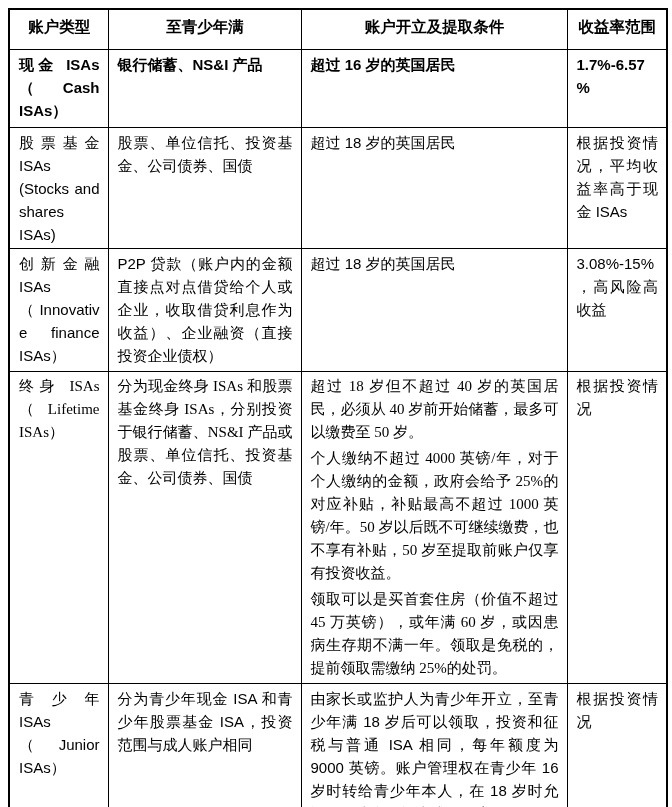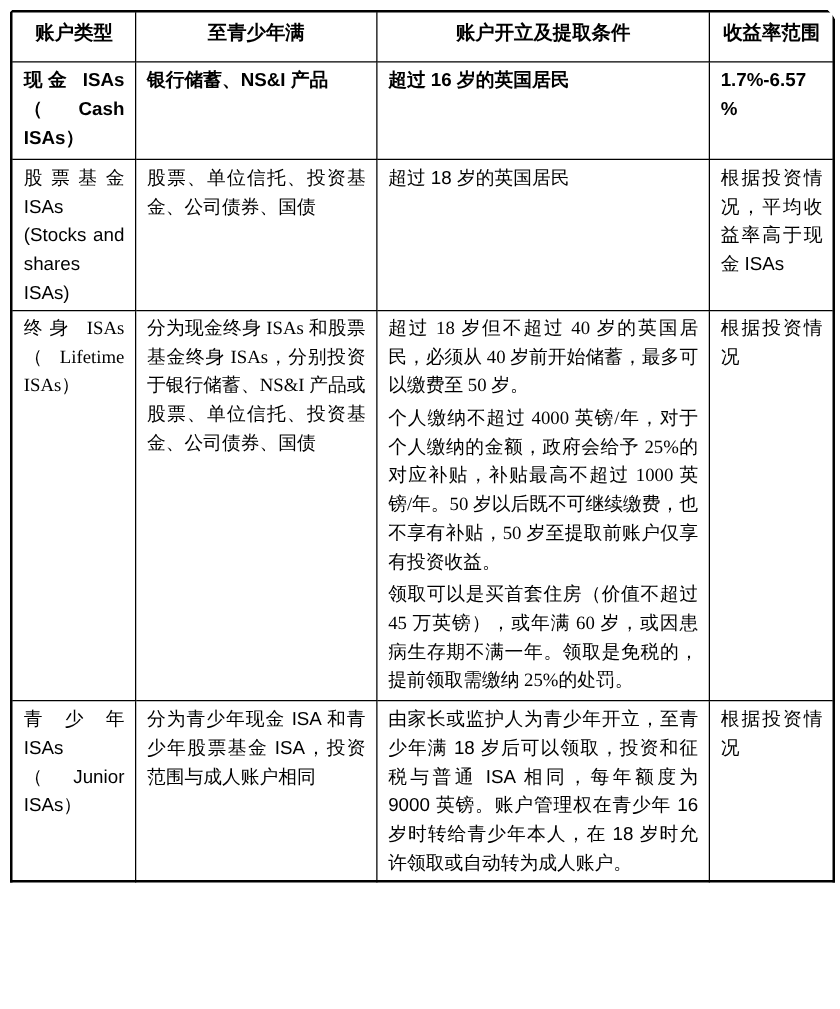--- a/index.html
+++ b/index.html
@@ -1,15 +1,15 @@
 <!DOCTYPE html>
 <html><head>
 <meta charset="utf-8">
 <style>
-  * { box-sizing: border-box; border-radius: 30px; }
+  * { box-sizing: border-box; }
   html, body {
     margin: 0;
     padding: 0;
     background: #ffffff;
     width: 672px;
     height: 807px;
     font-family: "Liberation Sans", sans-serif;
     color: #000000;
     -webkit-font-smoothing: antialiased;
   }
@@ -90,20 +90,28 @@
         <td>1.7%-6.57%</td>
       </tr>
       <tr class="r2">
         <td>股票基金 ISAs (Stocks and shares ISAs)</td>
         <td>股票、单位信托、投资基金、公司债券、国债</td>
         <td>
           <p class="para">超过 18 岁的英国居民</p>
         </td>
         <td>根据投资情况，平均收益率高于现金 ISAs</td>
       </tr>
+      <tr class="r3">
+        <td>创新金融 ISAs（Innovative finance ISAs）</td>
+        <td>P2P 贷款（账户内的金额直接点对点借贷给个人或企业，收取借贷利息作为收益）、企业融资（直接投资企业债权）</td>
+        <td>
+          <p class="para">超过 18 岁的英国居民</p>
+        </td>
+        <td>3.08%-15%，高风险高收益</td>
+      </tr>
       <tr class="r4">
         <td>终身 ISAs（Lifetime ISAs）</td>
         <td>分为现金终身 ISAs 和股票基金终身 ISAs，分别投资于银行储蓄、NS&amp;I 产品或股票、单位信托、投资基金、公司债券、国债</td>
         <td>
           <p class="para">超过 18 岁但不超过 40 岁的英国居民，必须从 40 岁前开始储蓄，最多可以缴费至 50 岁。</p>
           <p class="para">个人缴纳不超过 4000 英镑/年，对于个人缴纳的金额，政府会给予 25%的对应补贴，补贴最高不超过 1000 英镑/年。50 岁以后既不可继续缴费，也不享有补贴，50 岁至提取前账户仅享有投资收益。</p>
           <p class="para">领取可以是买首套住房（价值不超过 45 万英镑），或年满 60 岁，或因患病生存期不满一年。领取是免税的，提前领取需缴纳 25%的处罚。</p>
         </td>
         <td>根据投资情况</td>
       </tr>

